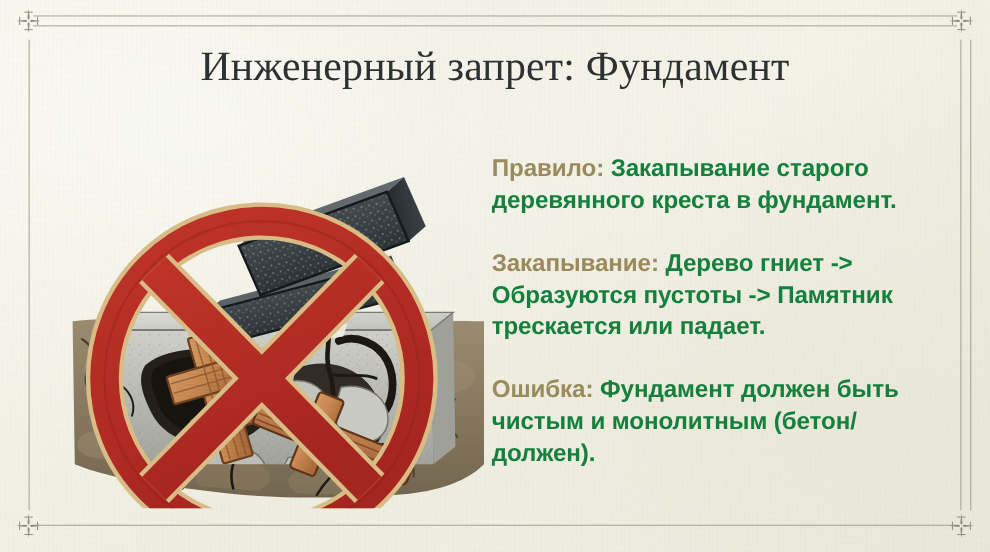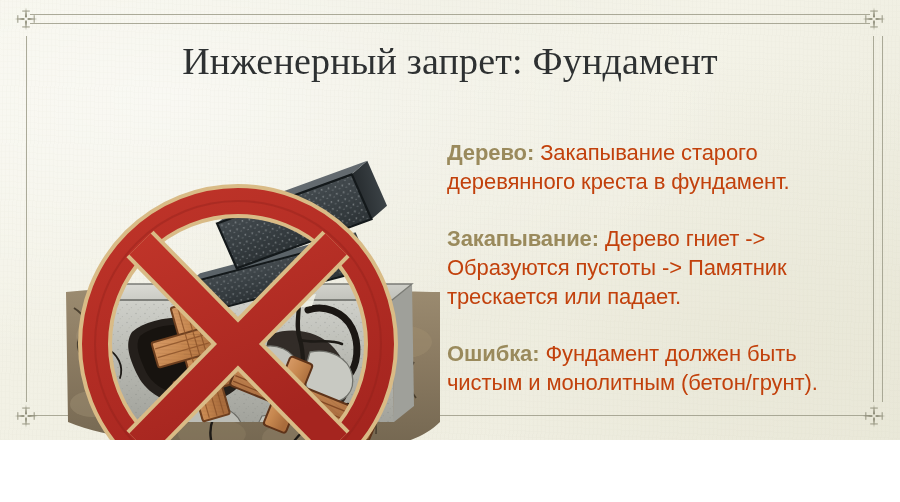--- a/index.html
+++ b/index.html
@@ -4,21 +4,21 @@
 <title>Инженерный запрет: Фундамент</title>
 <style>
   html, body {
     margin: 0;
     padding: 0;
     background: #ffffff;
   }
   #slide {
     position: relative;
     width: 900px;
-    height: 440px;
+    height: 502px;
     overflow: hidden;
     background: #f3f2e6;
     font-family: "Liberation Sans", sans-serif;
   }
 
   
   .paper-grain {
     position: absolute;
     inset: 0;
     background:
@@ -93,21 +93,21 @@
     line-height: 29px;
     font-weight: 700;
     margin: 0 0 28px 0;
     letter-spacing: -0.1px;
   }
   .para:last-child { margin-bottom: 0; }
   .para .lede {
     color: #9a8a5c;
     font-weight: 700;
   }
-  .para .body { color: #c2410c; font-weight: 400; }
+  .para .body { color: #15803d; font-weight: 700; }
 </style>
 </head>
 <body>
 
 <div id="slide">
 
   <div class="paper-grain"></div>
 
   <div>
     <div class="frame-line h" style="left:30px; right:30px; top:14px;"></div>
@@ -368,23 +368,23 @@
           <line x1="274" y1="140" x2="78" y2="340"></line>
         </g>
 
         <circle cx="176" cy="240" r="143" fill="none" stroke="#8d1f1a" stroke-width="2" opacity="0.35"></circle>
       </g>
     </svg>
   </div>
 
   <div class="copy">
     <p class="para">
-      <span class="lede">Дерево:</span><span class="body"> Закапывание старого деревянного креста в фундамент.</span>
+      <span class="lede">Правило:</span><span class="body"> Закапывание старого деревянного креста в фундамент.</span>
     </p>
     <p class="para">
       <span class="lede">Закапывание:</span><span class="body"> Дерево гниет -&gt; Образуются пустоты -&gt; Памятник трескается или падает.</span>
     </p>
     <p class="para">
-      <span class="lede">Ошибка:</span><span class="body"> Фундамент должен быть чистым и монолитным (бетон/грунт).</span>
+      <span class="lede">Ошибка:</span><span class="body"> Фундамент должен быть чистым и монолитным (бетон/должен).</span>
     </p>
   </div>
 
 </div>
 
 </body></html>

